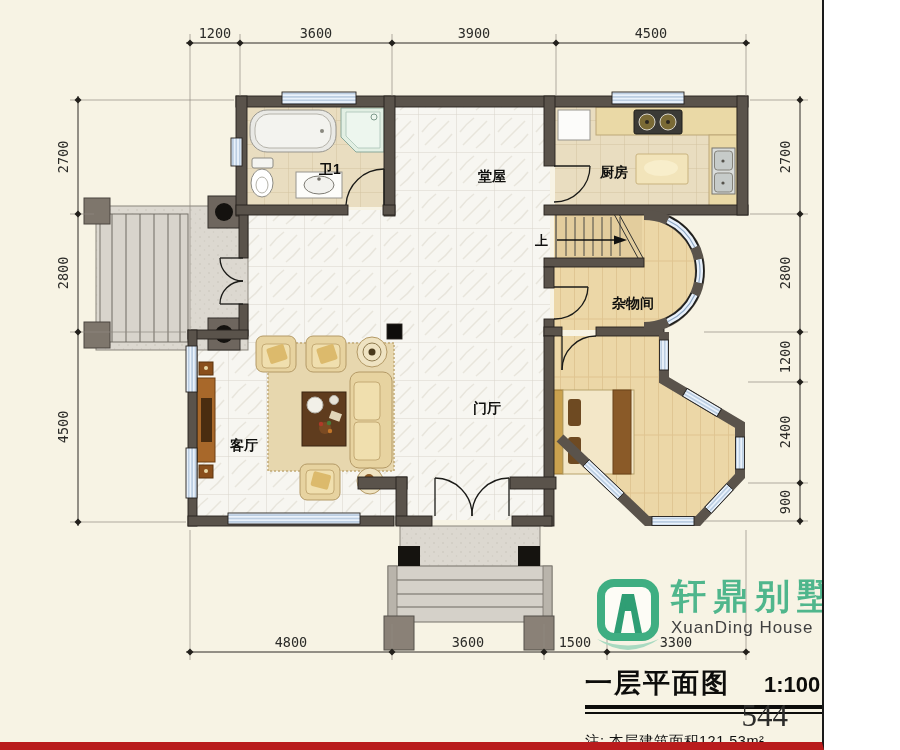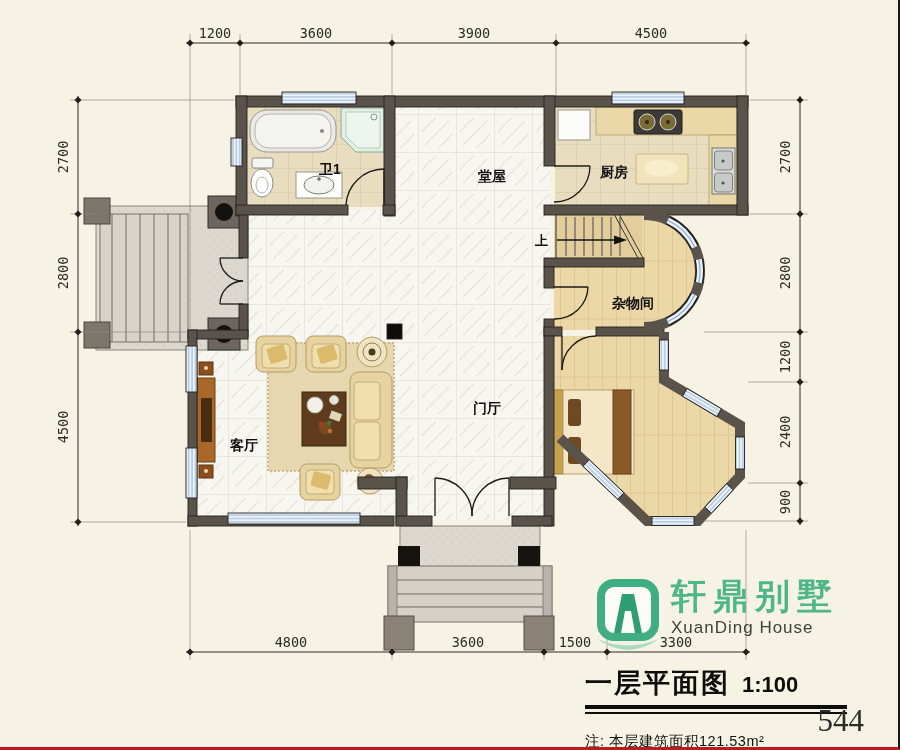--- a/index.html
+++ b/index.html
@@ -1,33 +1,33 @@
 <!DOCTYPE html>
 <html><head>
 <meta charset="utf-8">
 <style>
   html,body{margin:0;padding:0;}
   #page{
-    position:relative;width:900px;height:750px;overflow:hidden;
+    position:relative;width:824px;height:750px;overflow:hidden;
     background:#f7f3e4;
-    border-right:2px solid #1a1a1a;border-bottom:3px solid #b91c1c;
+    border-right:2px solid #1a1a1a;border-bottom:8px solid #b91c1c;
     box-sizing:border-box;
     font-family:"Liberation Sans", sans-serif;
   }
   .dimtxt{font-family:"DejaVu Sans Mono", monospace;font-size:13.5px;fill:#2b2b28;}
   .roomtxt{font-family:"Liberation Sans", sans-serif;font-size:14px;font-weight:bold;fill:#0f0f0d;}
   .uptxt{font-family:"Liberation Sans", sans-serif;font-size:13px;font-weight:bold;fill:#111;}
   #logo{position:absolute;left:593px;top:578px;width:290px;height:78px;display:flex;align-items:flex-start;}
   #logo .names{margin-left:8px;line-height:1;}
   #logo .cn{font-size:35px;letter-spacing:7px;color:#4fb68c;font-weight:bold;white-space:nowrap;}
   #logo .en{font-size:17px;color:#404040;margin-top:6px;letter-spacing:1px;}
   #titleblock{position:absolute;left:585px;top:665px;width:300px;}
-  #titleline{display:flex;align-items:baseline;gap:12px;color:#0d0d0b;}
+  #titleline{display:flex;align-items:baseline;gap:22px;color:#0d0d0b;}
   #titleline .t{font-size:27px;font-weight:bold;letter-spacing:2px;}
-  #titleline .s{font-size:22px;font-weight:bold;}
+  #titleline .s{font-size:22px;font-weight:bold;margin-left:12px;}
   #rule1{height:4px;background:#0d0d0b;width:262px;margin-top:4px;}
   #rule2{height:1.5px;background:#0d0d0b;width:262px;margin-top:3px;}
   #note{font-size:14.5px;color:#111;margin-top:18px;letter-spacing:0.5px;}
   #pagenum{position:absolute;right:34px;bottom:8px;font-family:"Liberation Serif", serif;font-size:31px;color:#2c2c2a;}
 </style>
 </head>
 <body>
 
 <div id="page">
 

